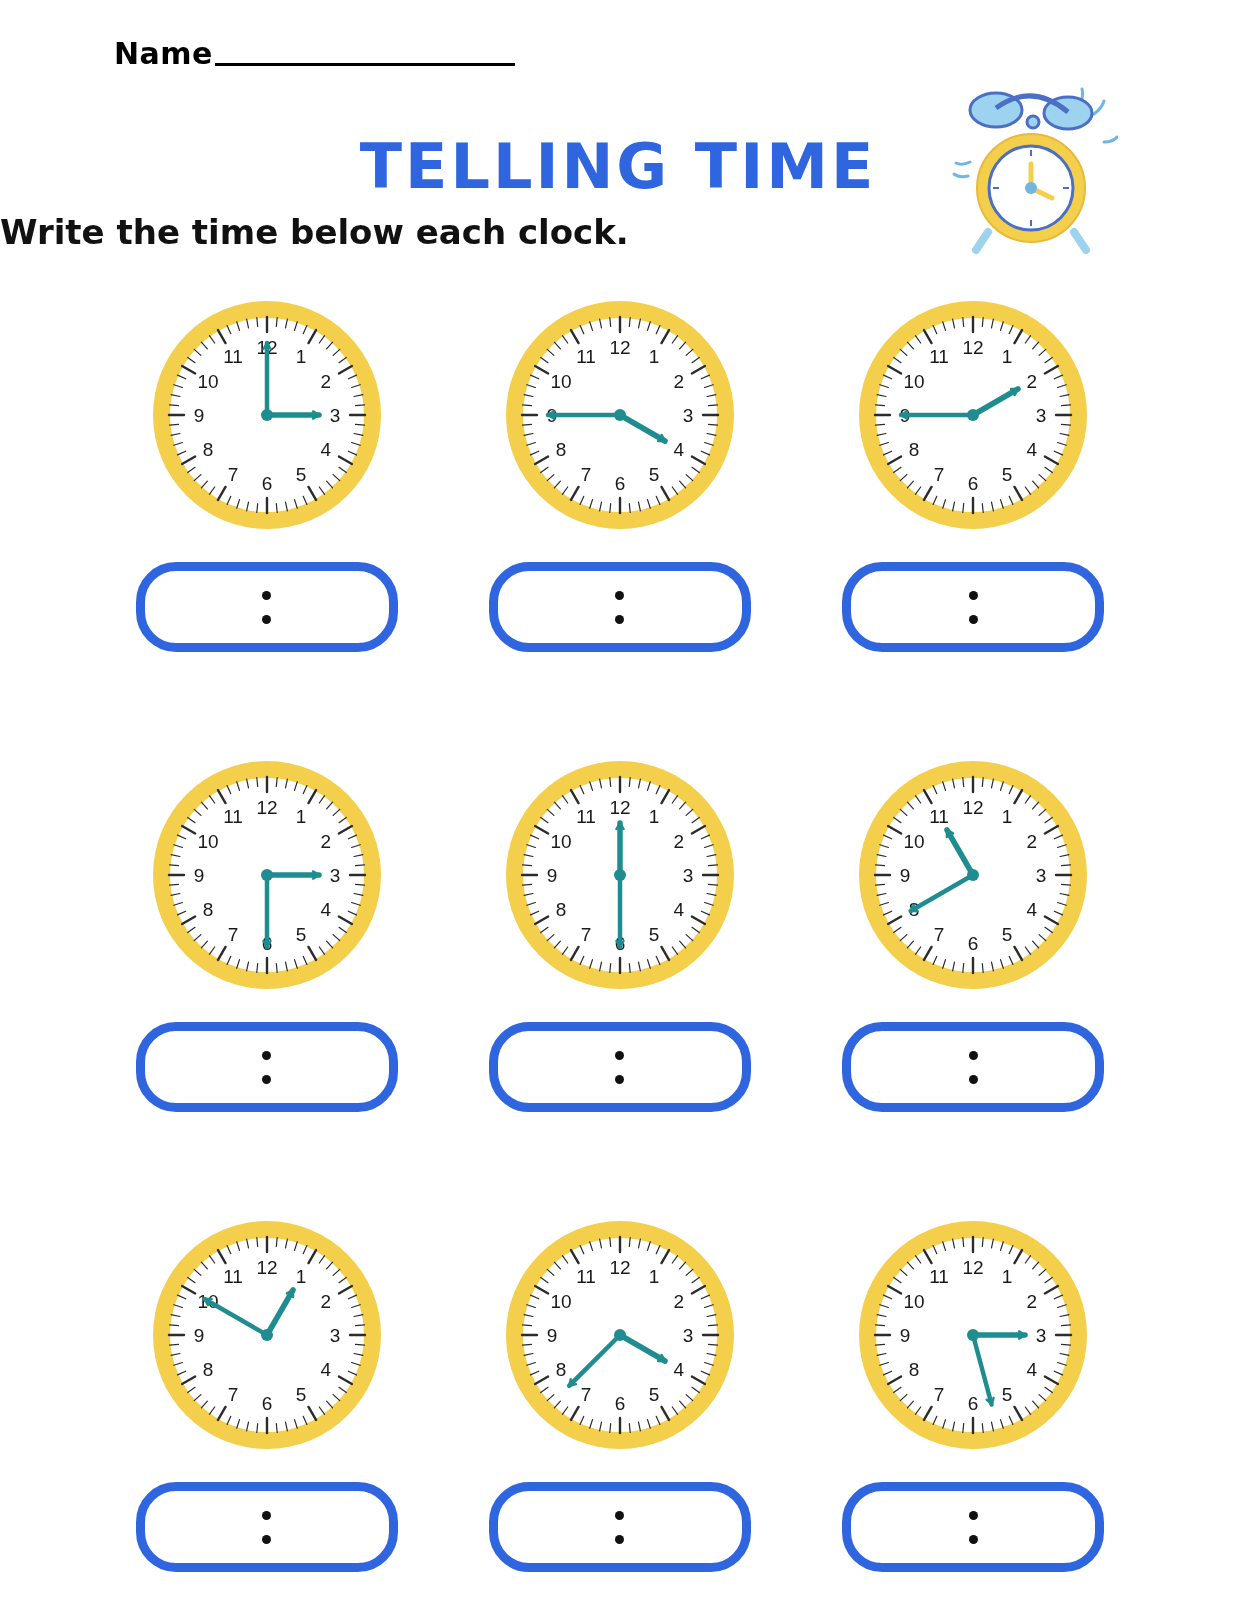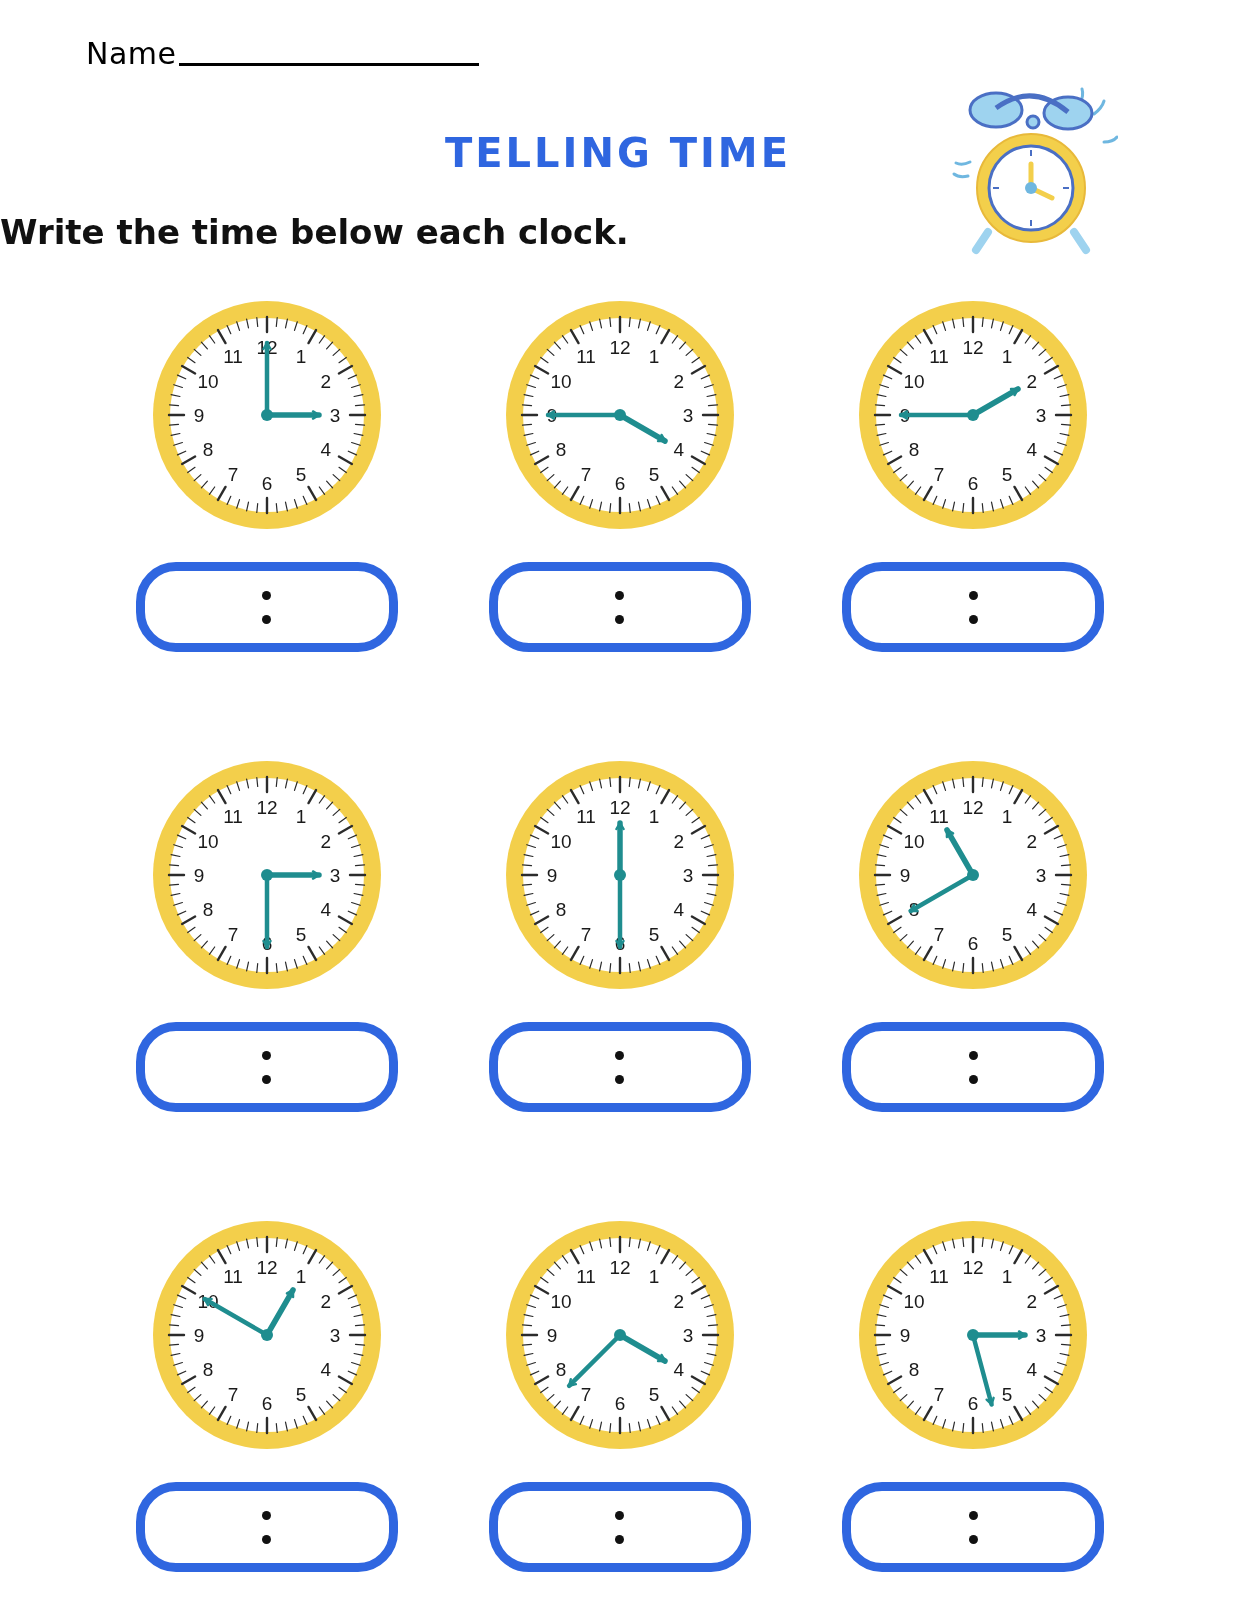--- a/index.html
+++ b/index.html
@@ -19,38 +19,38 @@
   .name-line {
     position: absolute;
     left: 86px;
     top: 36px;
     font-size: 30px;
     font-weight: bold;
     color: #000;
     letter-spacing: 0.5px;
     white-space: nowrap;
   }
-  .name-label { font-family: "DejaVu Sans", sans-serif; font-weight: normal; }
+  .name-label { font-family: "DejaVu Sans", sans-serif; font-weight: bold; margin-left: 28px; }
   .name-blank {
     display: inline-block;
     border-bottom: 3px solid #000;
     width: 300px;
     height: 22px;
     margin-left: 2px;
     vertical-align: -2px;
   }
 
   .title {
     position: absolute;
     top: 130px;
     left: 0;
     width: 1236px;
     text-align: center;
     font-family: "DejaVu Sans", sans-serif;
-    font-size: 40px;
+    font-size: 62px;
     font-weight: bold;
     letter-spacing: 3px;
     color: #2f66e0;
   }
   .subtitle {
     position: absolute;
     top: 212px;
     left: 0;
     width: 1236px;
     text-align: left;

